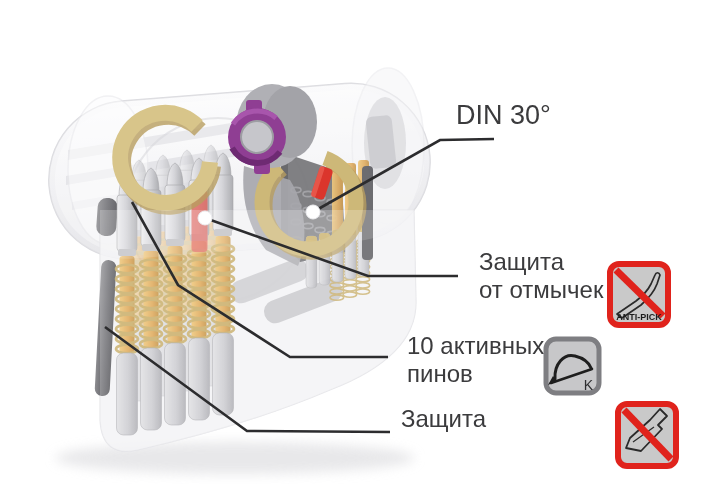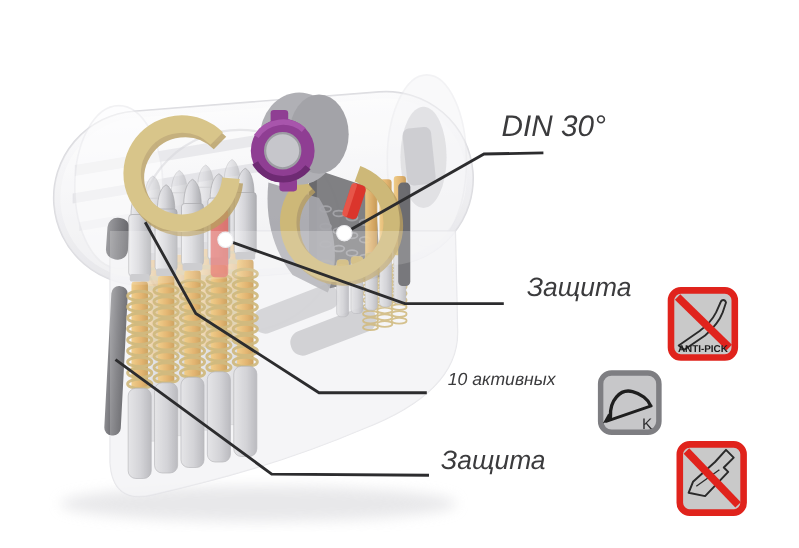--- a/index.html
+++ b/index.html
@@ -4,24 +4,24 @@
 <style>
   html,body { margin:0; padding:0; background:#ffffff; }
   #page {
     position:relative; width:726px; height:498px; overflow:hidden;
     background:#ffffff; font-family:"Liberation Sans", sans-serif;
   }
   #scene { position:absolute; left:0; top:0; }
 
   
   .label { position:absolute; color:#3b3b3d; }
-  .label .ln { white-space:nowrap;font-style:italic; }
+  .label .ln { white-space:nowrap; }
   #din-label   { left:456px; top:100px; font-size:27px; line-height:30px; }
   #pick-label  { left:479px; top:248px; font-size:24px; line-height:28px; }
-  #pins-label  { left:407px; top:332px; font-size:16px; line-height:28px; }
+  #pins-label  { left:407px; top:332px; font-size:24px; line-height:28px; }
   #drill-label { left:401px; top:405px; font-size:24px; line-height:28px; }
 
   .badge { position:absolute; }
   #antipick-icon  { left:606px; top:260px; }
   #keyprofile-icon{ left:543px; top:336px; }
   #antidrill-icon { left:614px; top:400px; }
 
   
   .spring   { stroke:#c3a75c; stroke-width:2.6; fill:none; opacity:.95; }
   .spring-sm{ stroke:#bfa75e; stroke-width:2.2; fill:none; opacity:.9; }
@@ -224,24 +224,26 @@
       <circle class="dot" cx="205" cy="218" r="7"></circle>
     </g>
   </svg>
 
   <div class="label" id="din-label">
     <div class="ln">DIN 30°</div>
   </div>
 
   <div class="label" id="pick-label">
     <div class="ln">Защита</div>
+    <div class="ln">от отмычек</div>
   </div>
 
   <div class="label" id="pins-label">
     <div class="ln">10 активных</div>
+    <div class="ln">пинов</div>
   </div>
 
   <div class="label" id="drill-label">
     <div class="ln">Защита</div>
   </div>
 
   <div class="badge" id="antipick-icon">
     <svg width="66" height="69" viewBox="0 0 66 69">
       <rect x="4" y="4" width="58" height="61" rx="9" fill="#c9c9c9" stroke="#e0231c" stroke-width="6"></rect>
       <path d="M11,54 L30,41 C38,35 42,30 45,24 L49,15 C50,12 53,12 54,15 L51,24 C48,32 43,38 35,45 L16,58 Z" fill="none" stroke="#2a2a2a" stroke-width="1.7" stroke-linejoin="round"></path>

